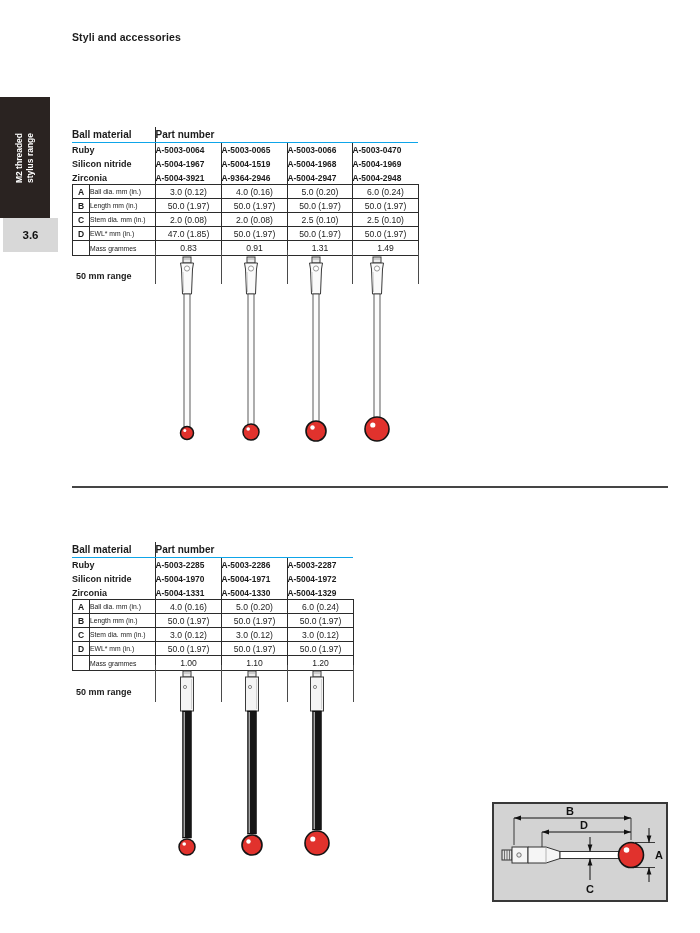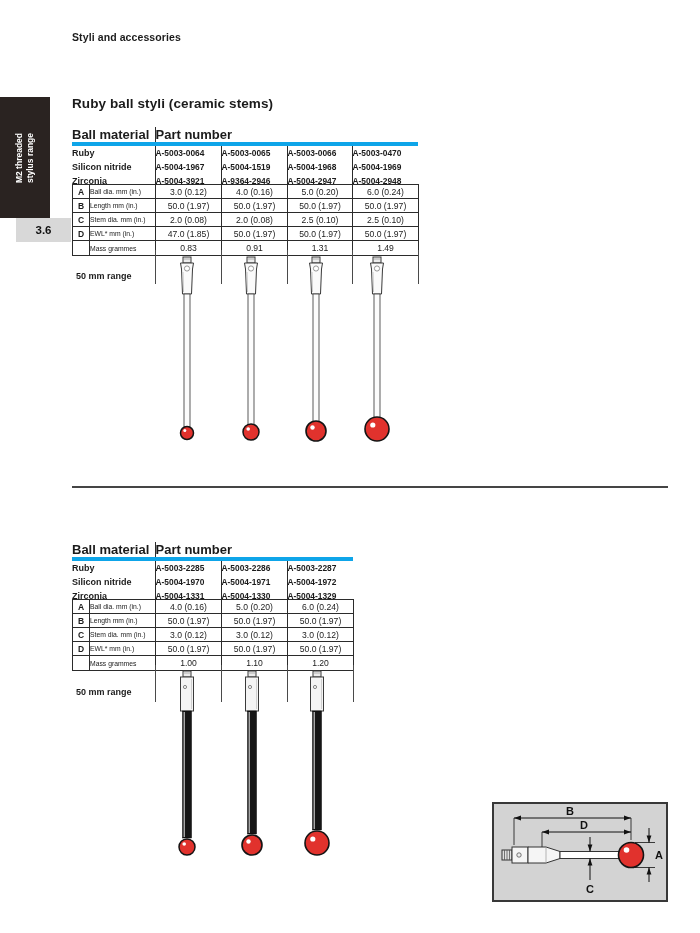--- a/index.html
+++ b/index.html
@@ -8,27 +8,27 @@
   .abs{position:absolute;}
   .doc-header{left:72px;top:31px;font-size:10.5px;font-weight:bold;letter-spacing:.1px;}
   .sec-title{font-size:13.5px;font-weight:bold;letter-spacing:.1px;}
 
   
   .side-tab{left:0;top:97px;width:50px;height:121px;background:#2a2321;}
   .side-tab-text{position:absolute;width:121px;height:50px;left:50%;top:50%;
       transform:translate(-50%,-50%) rotate(-90deg);color:#ffffff;font-weight:bold;
       font-size:8.5px;line-height:1.3;display:flex;flex-direction:column;justify-content:center;
       text-align:center;}
-  .side-num{left:16px;top:218px;width:55px;height:24px;background:#d8d8d8;display:flex;
+  .side-num{left:3px;top:218px;width:55px;height:34px;background:#d8d8d8;display:flex;
       align-items:center;justify-content:center;font-size:11.5px;font-weight:bold;color:#111;}
 
   
   table.tbl{position:absolute;border-collapse:collapse;table-layout:fixed;}
   table.tbl td{padding:0;margin:0;vertical-align:middle;overflow:hidden;white-space:nowrap;}
-  td.hcell{font-weight:bold;font-size:13px;height:15px;padding-left:4px;border-bottom:4px solid #0ea5e9;}
+  td.hcell{font-weight:bold;font-size:10px;height:15px;padding-left:4px;border-bottom:1px solid #0ea5e9;}
   td.vl{border-left:1px solid #2b2b2b;}
   td.mat{font-weight:bold;font-size:9px;height:14px;padding-left:4px;}
   td.pn{font-weight:bold;font-size:8.4px;height:14px;text-align:left;}
   table.grid td{border:1px solid #2b2b2b;height:13px;}
   table.grid tr.mass td{height:14px;}
   td.key{font-weight:bold;font-size:8.5px;text-align:center;}
   td.sl{font-size:6.8px;padding-left:3px;}
   td.val{font-size:8.6px;text-align:center;}
 
   .range-label{font-size:9px;font-weight:bold;}
@@ -49,21 +49,20 @@
   <div class="abs doc-header">Styli and accessories</div>
 
   <div class="abs side-tab">
     <div class="side-tab-text">
       <span>M2 threaded</span>
       <span>stylus range</span>
     </div>
   </div>
   <div class="abs side-num">3.6</div>
 
-  <div class="abs sec-title" style="left:72px;top:96px;">Ruby ball styli (ceramic stems)</div>
 
   <table class="tbl" style="left:72px;top:127px;width:346px;">
     <colgroup>
         <col style="width:83px">
         <col style="width:66px">
         <col style="width:66px">
         <col style="width:65px">
         <col style="width:66px">
       </colgroup>
     <tbody>

